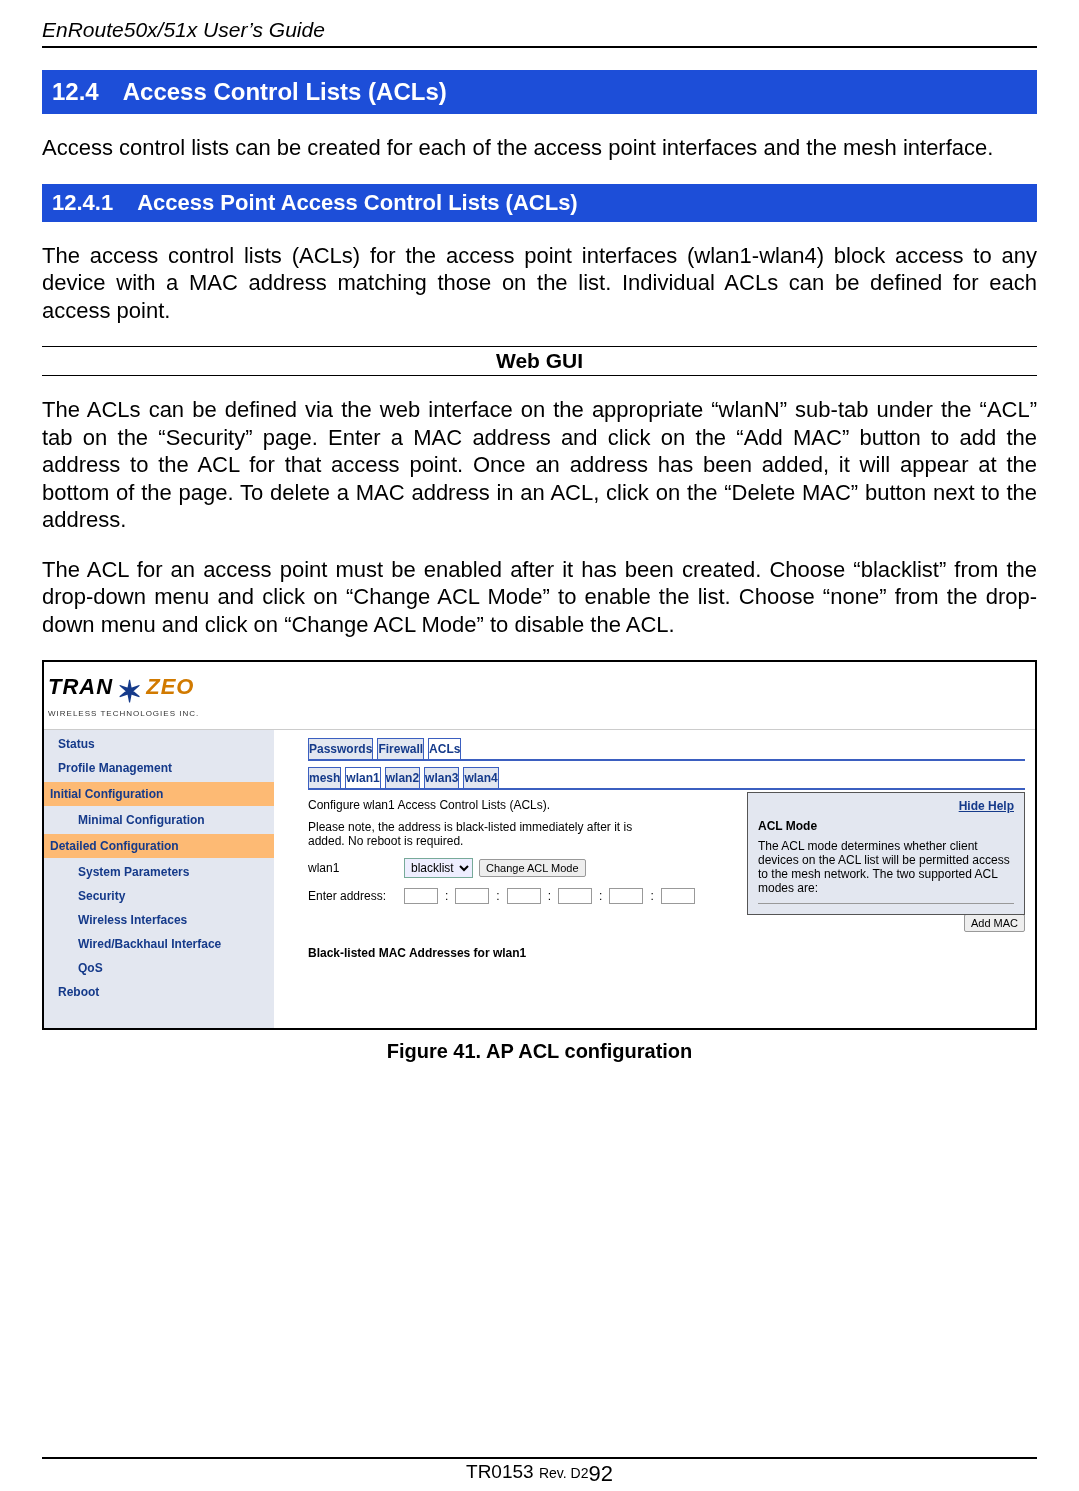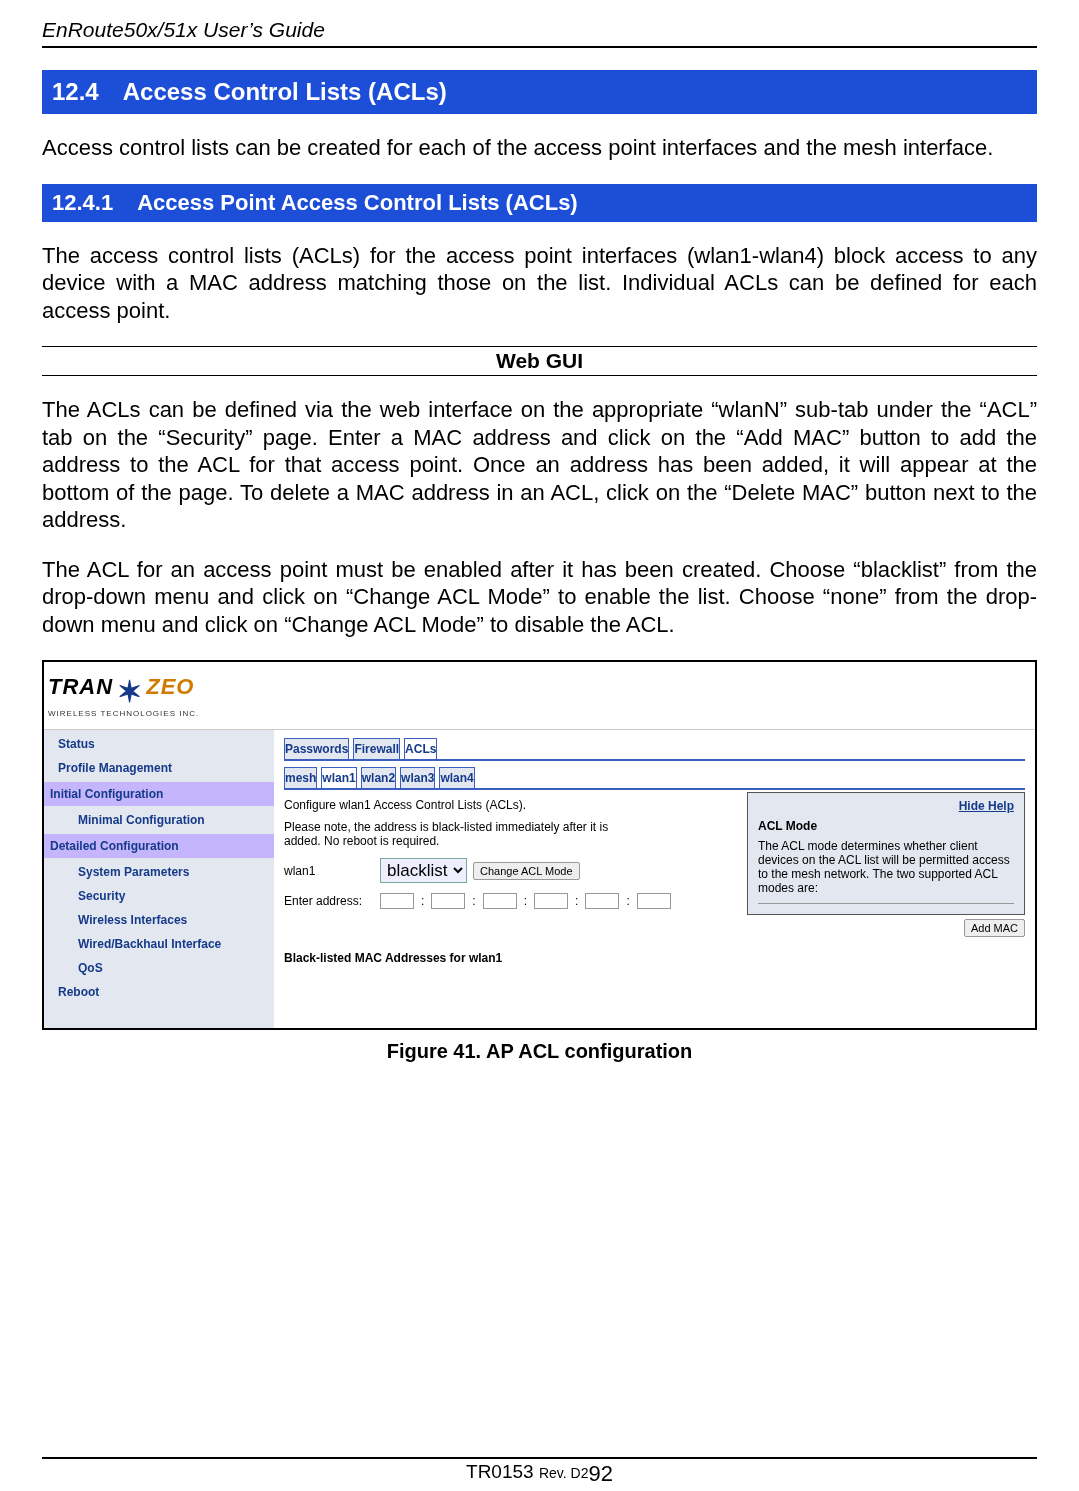--- a/index.html
+++ b/index.html
@@ -82,48 +82,48 @@
     border-bottom: 1px solid #ccc;
     display:flex;
     align-items:center;
     padding-left: 4px;
   }
   .logo-txt-main { font-weight: bold; font-size: 22px; letter-spacing: 1px; font-style: italic; }
   .logo-swirl { color: #153a8a; font-size: 30px; font-weight:bold; padding: 0 4px;}
   .logo-zeo { color: #d17a00; }
   .logo-sub { font-size: 8px; letter-spacing: 1px; color:#333; }
 
-  .shot-main { display:flex; height: calc(100% - 68px); }
+  .shot-main { display:flex; height: calc(100% - 68px); gap: 24px; }
   .sidebar {
     width: 230px;
     background: #e3e7f0;
     font-size: 12px;
     padding-top: 2px;
   }
   .sb-item { padding: 5px 8px 5px 14px; color:#153a8a; font-weight:bold; cursor:pointer;}
-  .sb-head { background:#c4b5fd; color:#153a8a; font-weight:bold; padding:5px 6px; margin:2px 0;}
+  .sb-head { background:#fdba74; color:#153a8a; font-weight:bold; padding:5px 6px; margin:2px 0;}
   .sb-sub { padding-left: 34px; }
 
   .content { flex:1; padding: 8px 10px 0 10px; position:relative; }
   .tabrow { display:flex; gap:4px; border-bottom: 2px solid #3b5fc0; margin-bottom: 6px; }
   .tab {
     border: 1px solid #3b5fc0;
     border-bottom: none;
     background: #e3e7f0;
     color:#153a8a;
     font-weight:bold;
     padding: 3px 0;
     font-size: 12px;
     cursor:pointer;
   }
   .tab.active { background:#fff; color:#153a8a; }
   .subtxt { font-size: 12px; color:#000; margin: 8px 0; max-width: 360px; }
   .formrow { margin: 10px 0; font-size:12px; display:flex; align-items:center; gap:6px;}
   .sel {
-    border:1px solid #7a9; font-size:17px; padding:1px 2px; background:#eef;
+    border:1px solid #7a9; font-size:12px; padding:1px 2px; background:#eef;
   }
   .btn {
     border:1px solid #999; background:#eee; font-size:11px; padding:2px 6px; border-radius:2px; cursor:pointer;
   }
   .macin { width:34px; border:1px solid #999; font-size:11px; padding:1px;}
   .colon { padding:0 1px;}
   .blh { font-weight:bold; margin-top: 14px;}
 
   .helpbox {
     position:absolute;

